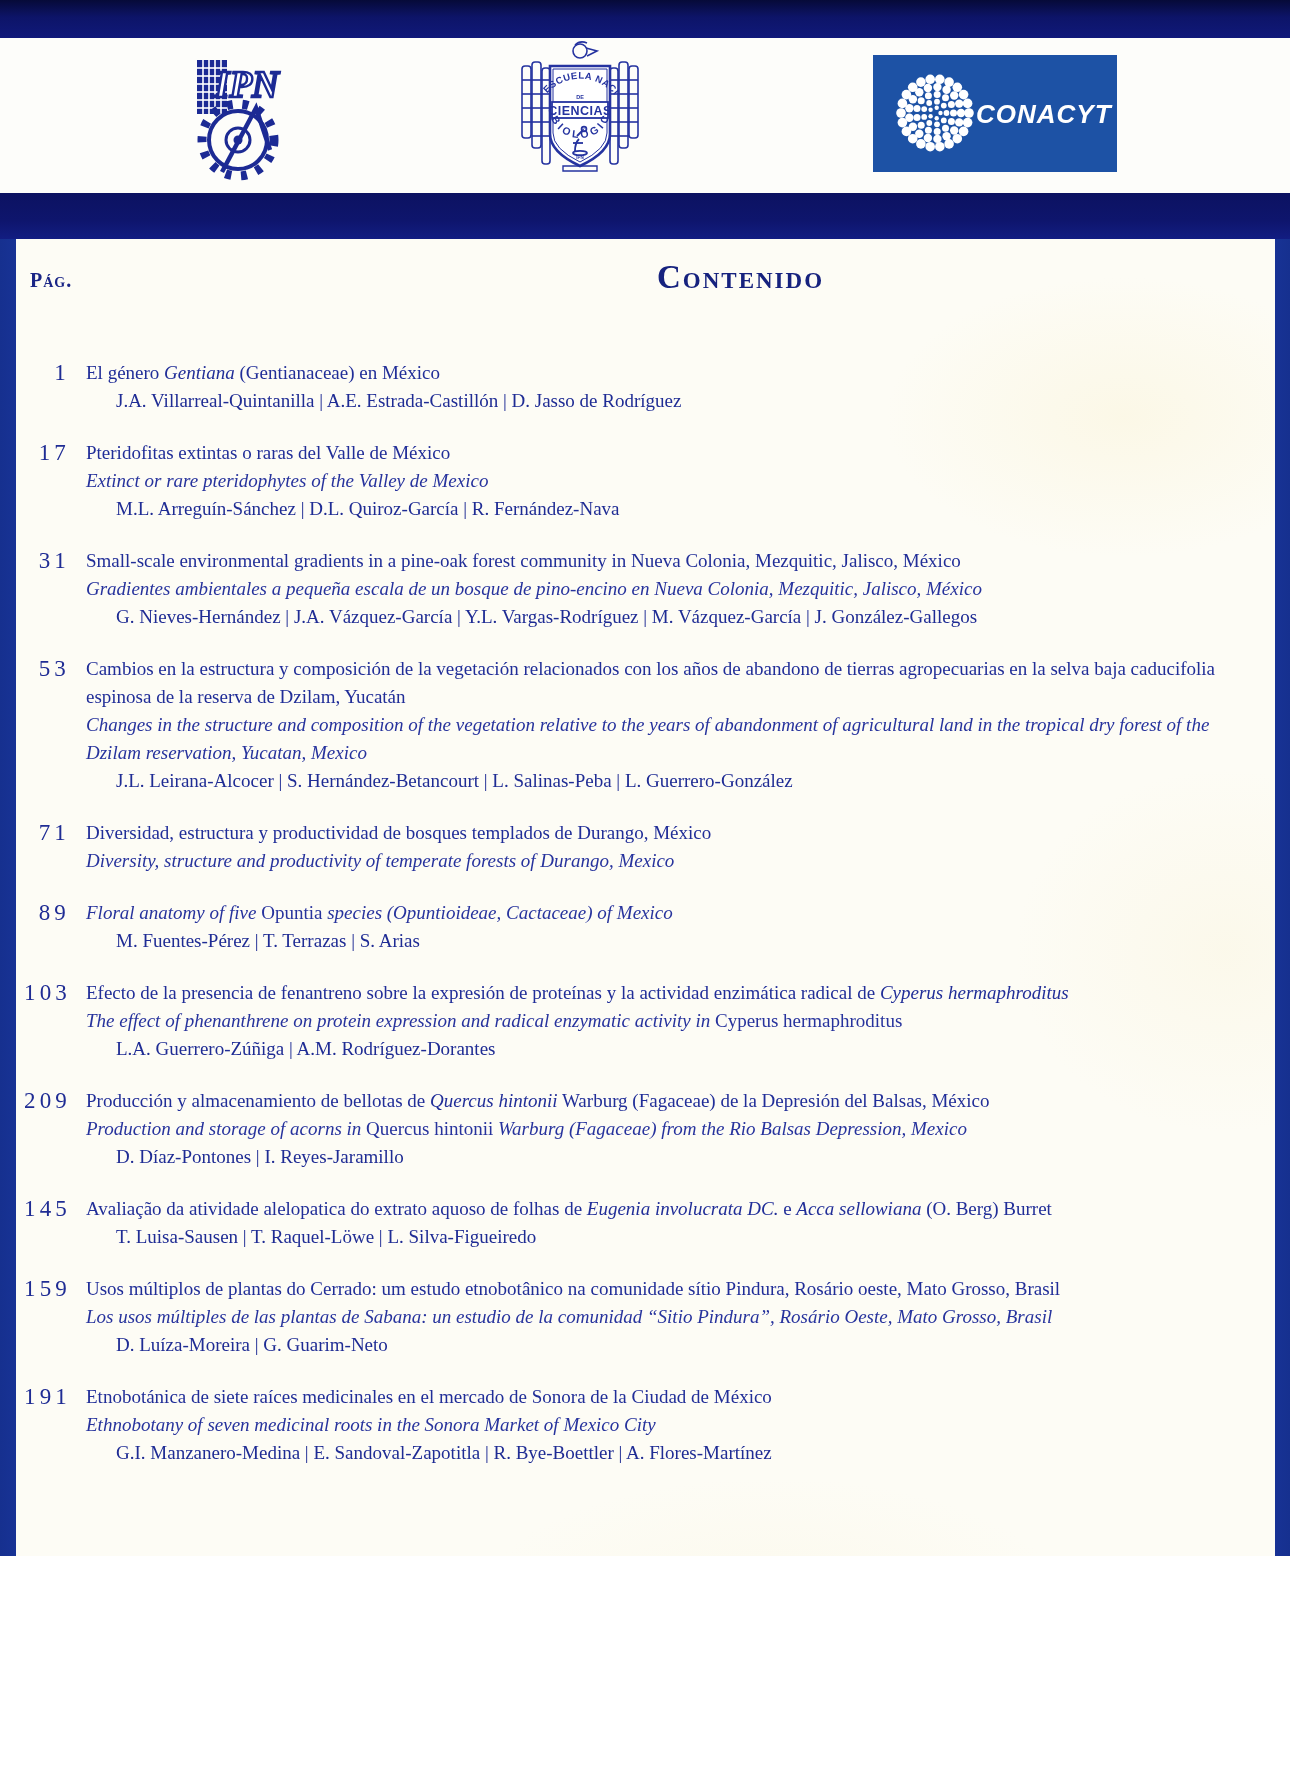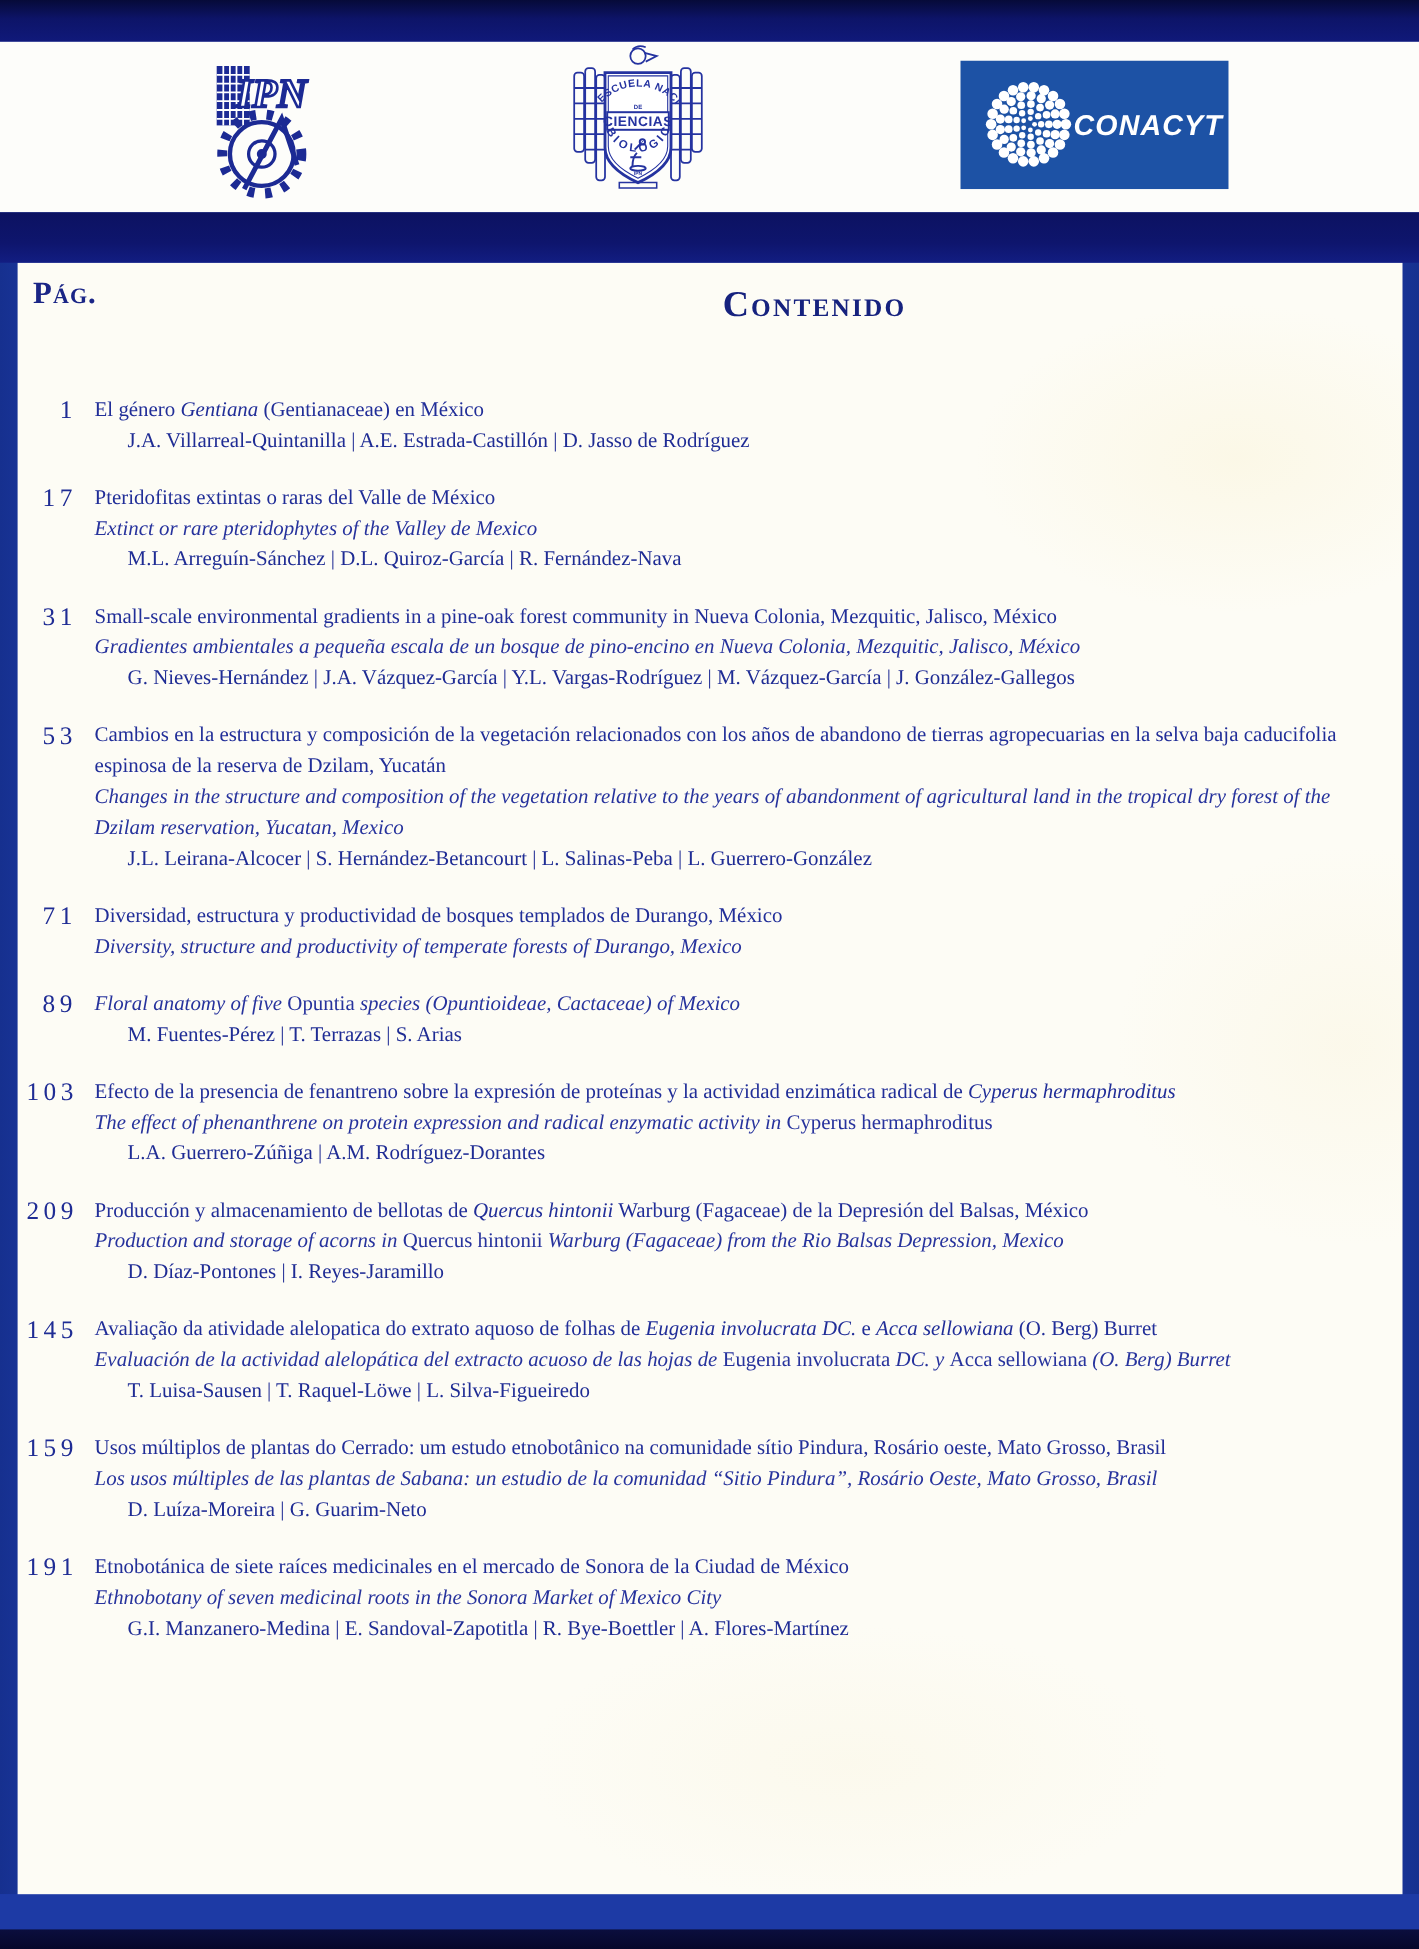--- a/index.html
+++ b/index.html
@@ -1,18 +1,18 @@
 <!DOCTYPE html>
 <html><head>
 <meta charset="utf-8">
 <style>
   html,body { margin:0; padding:0; }
   body { font-family: "Liberation Serif", "DejaVu Serif", serif; }
   .page {
-    position: relative; width: 1290px; height: 1772px;
+    position: relative; width: 1290px; height: 1556px;
     background: #1e3dac; overflow: hidden;
   }
   .band-top {
     position:absolute; left:0; top:0; width:1290px; height:38px;
     background: linear-gradient(#060a38, #0d1468 45%, #10197a);
   }
   .logo-band {
     position:absolute; left:0; top:38px; width:1290px; height:155px;
     background: #fdfdfa;
   }
@@ -36,23 +36,23 @@
     position:absolute; left:16px; top:239px; width:1259px; height:1483px;
     background:
       radial-gradient(ellipse 340px 200px at 88% 12%, rgba(248,238,198,.30), transparent 70%),
       radial-gradient(ellipse 300px 260px at 96% 48%, rgba(246,236,198,.22), transparent 70%),
       radial-gradient(ellipse 420px 180px at 60% 92%, rgba(246,238,205,.20), transparent 70%),
       #fdfcf5;
     color: #23309b;
   }
   .toc-header { position: relative; height: 62px; padding-top: 20px; }
   .pag-label {
-    position:absolute; left:14px; top:12px;
+    position:absolute; left:14px; top:30px;
     font-variant: small-caps; font-weight: bold;
-    font-size: 28px; letter-spacing: 1px; color:#1a2586;
+    font-size: 20px; letter-spacing: 1px; color:#1a2586;
   }
   .contenido-title {
     text-align:center; transform: translateX(95px);
     font-variant: small-caps; font-weight: bold;
     font-size: 33px; letter-spacing: 2px; color:#16227e;
   }
   .toc-list {
     margin-top: 38px; padding: 0 22px 0 8px;
     display: flex; flex-direction: column; gap: 24px;
   }
@@ -312,21 +312,20 @@
       <div class="entry-title"><span>Producción y almacenamiento de bellotas de </span><span class="it">Quercus hintonii</span><span> Warburg (Fagaceae) de la Depresión del Balsas, México</span></div>
       <div class="entry-translation"><span class="it">Production and storage of acorns in </span><span>Quercus hintonii </span><span class="it">Warburg (Fagaceae) from the Rio Balsas Depression, Mexico</span></div>
       <div class="entry-authors">D. Díaz-Pontones | I. Reyes-Jaramillo</div>
     </div>
   </div>
 
   <div class="entry">
     <div class="entry-page">145</div>
     <div class="entry-body">
       <div class="entry-title"><span>Avaliação da atividade alelopatica do extrato aquoso de folhas de </span><span class="it">Eugenia involucrata DC.</span><span> e </span><span class="it">Acca sellowiana</span><span> (O. Berg) Burret</span></div>
-      <div class="entry-translation"><span class="it">Evaluación de la actividad alelopática del extracto acuoso de las hojas de </span><span>Eugenia involucrata </span><span class="it">DC. y </span><span>Acca sellowiana </span><span class="it">(O. Berg) Burret</span></div>
       <div class="entry-authors">T. Luisa-Sausen | T. Raquel-Löwe | L. Silva-Figueiredo</div>
     </div>
   </div>
 
   <div class="entry">
     <div class="entry-page">159</div>
     <div class="entry-body">
       <div class="entry-title"><span>Usos múltiplos de plantas do Cerrado: um estudo etnobotânico na comunidade sítio Pindura, Rosário oeste, Mato Grosso, Brasil</span></div>
       <div class="entry-translation"><span class="it">Los usos múltiples de las plantas de Sabana: un estudio de la comunidad “Sitio Pindura”, Rosário Oeste, Mato Grosso, Brasil</span></div>
       <div class="entry-authors">D. Luíza-Moreira | G. Guarim-Neto</div>

